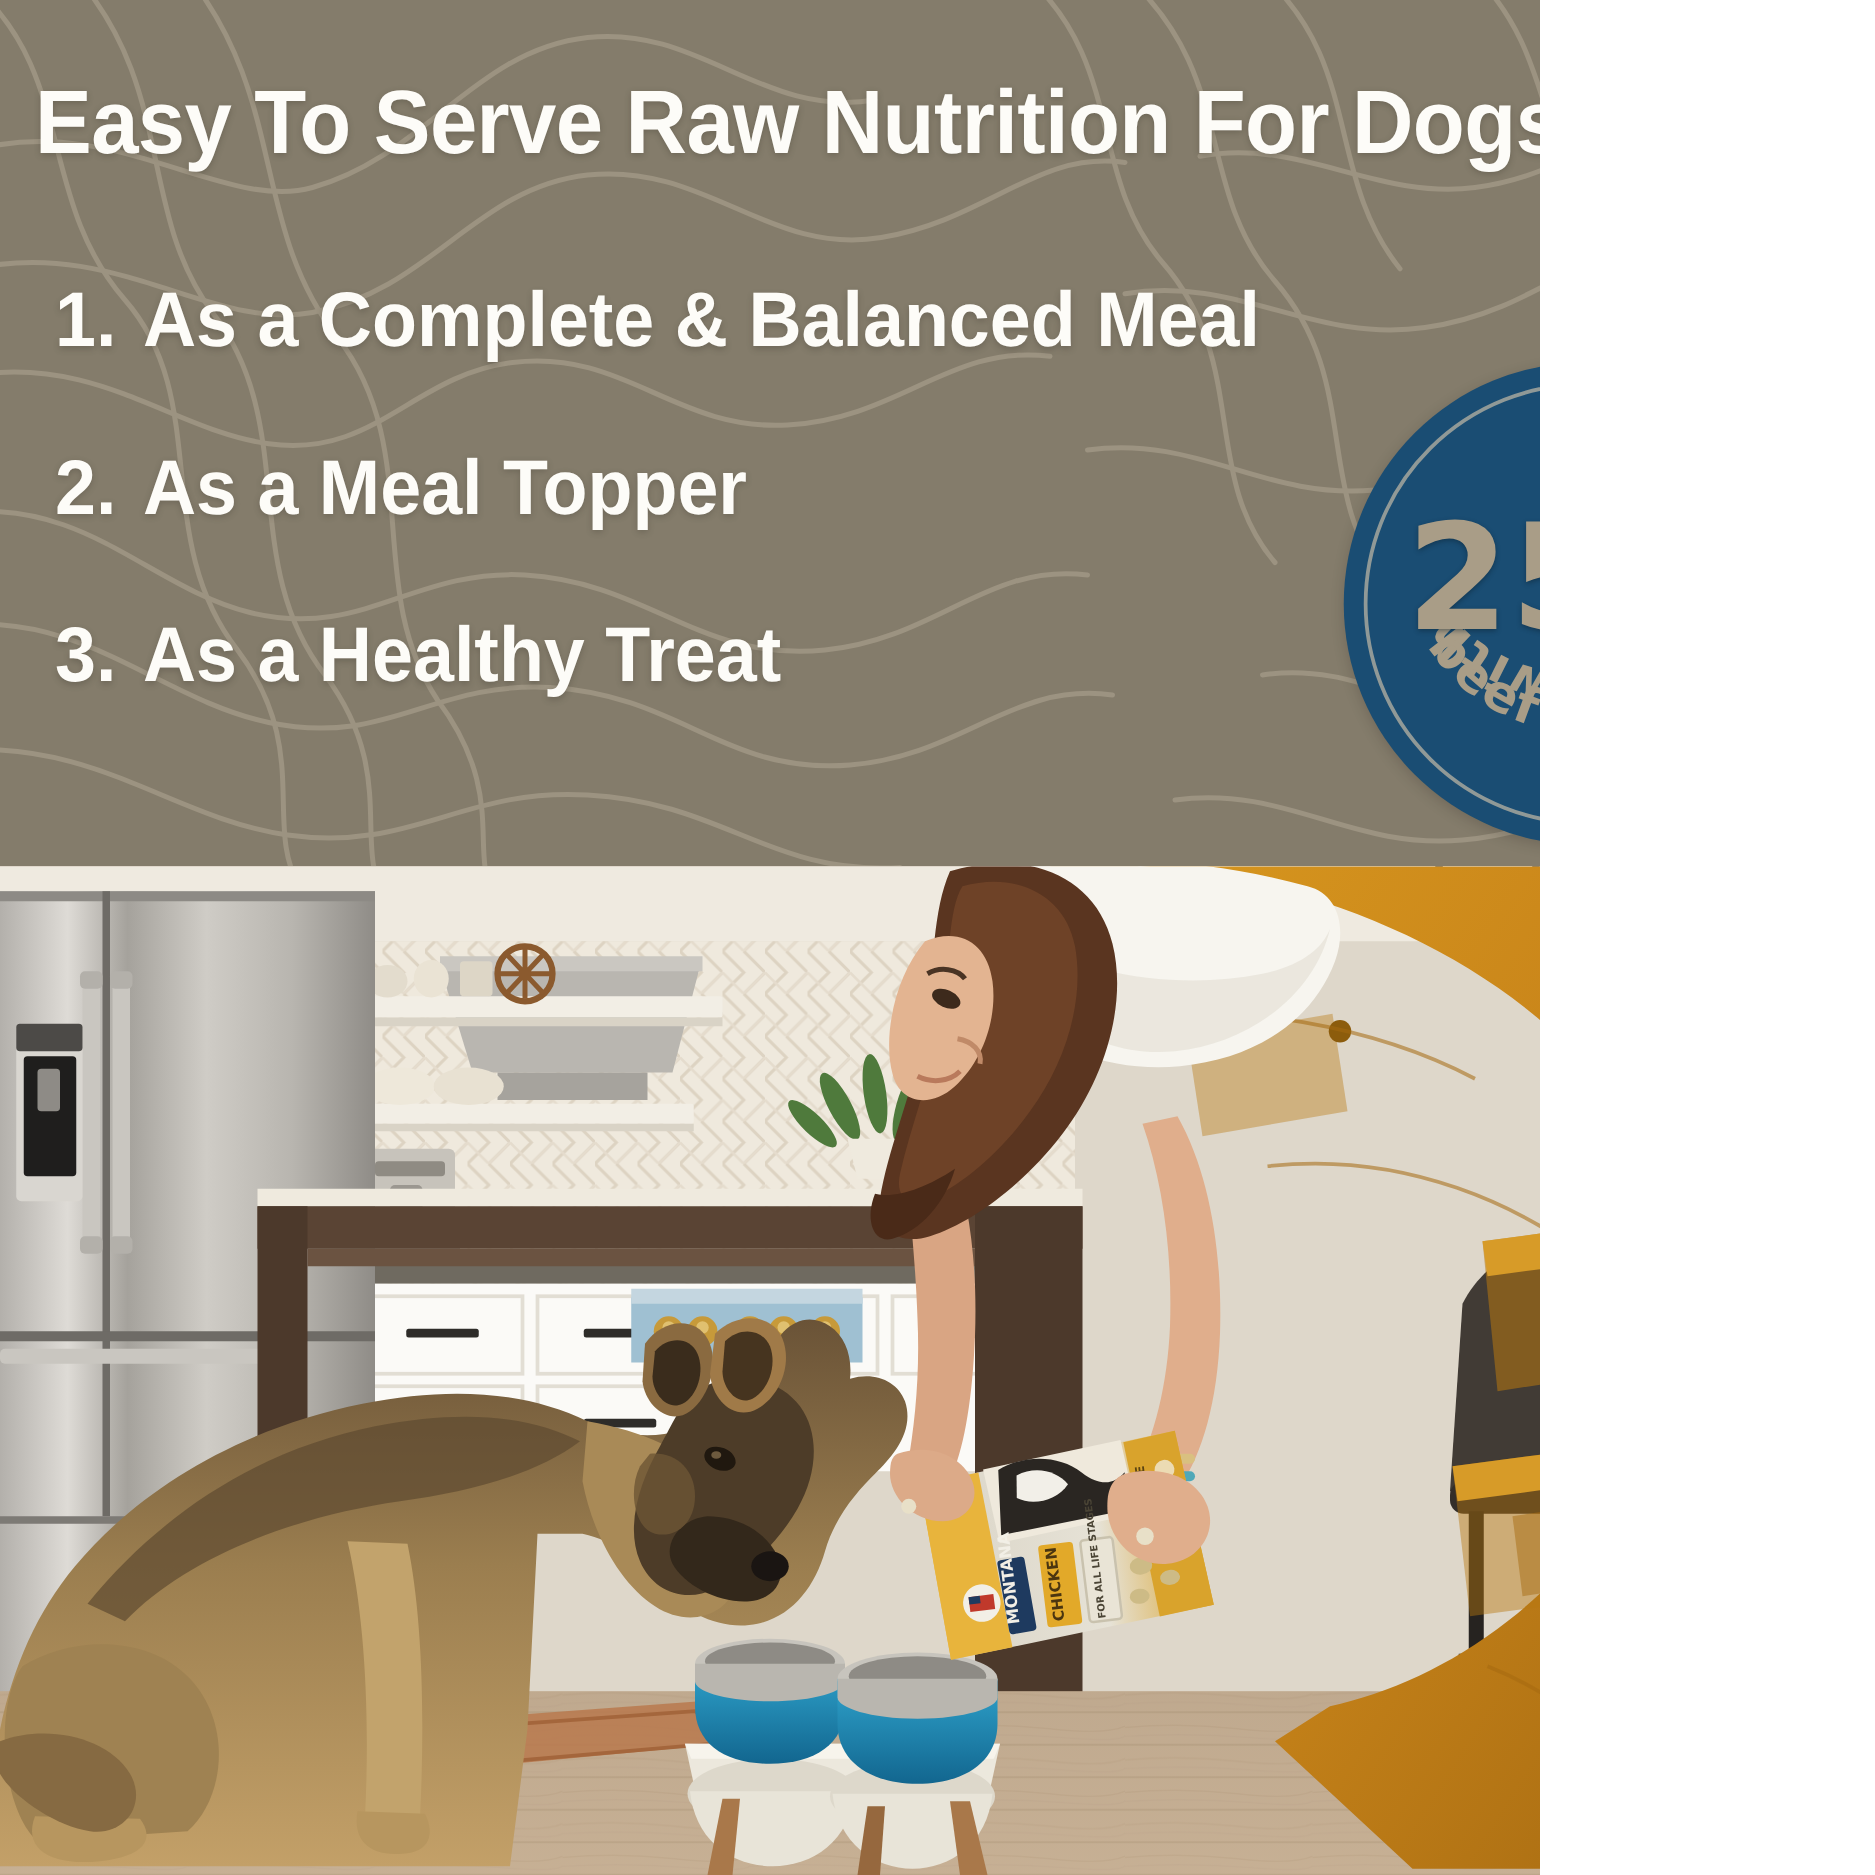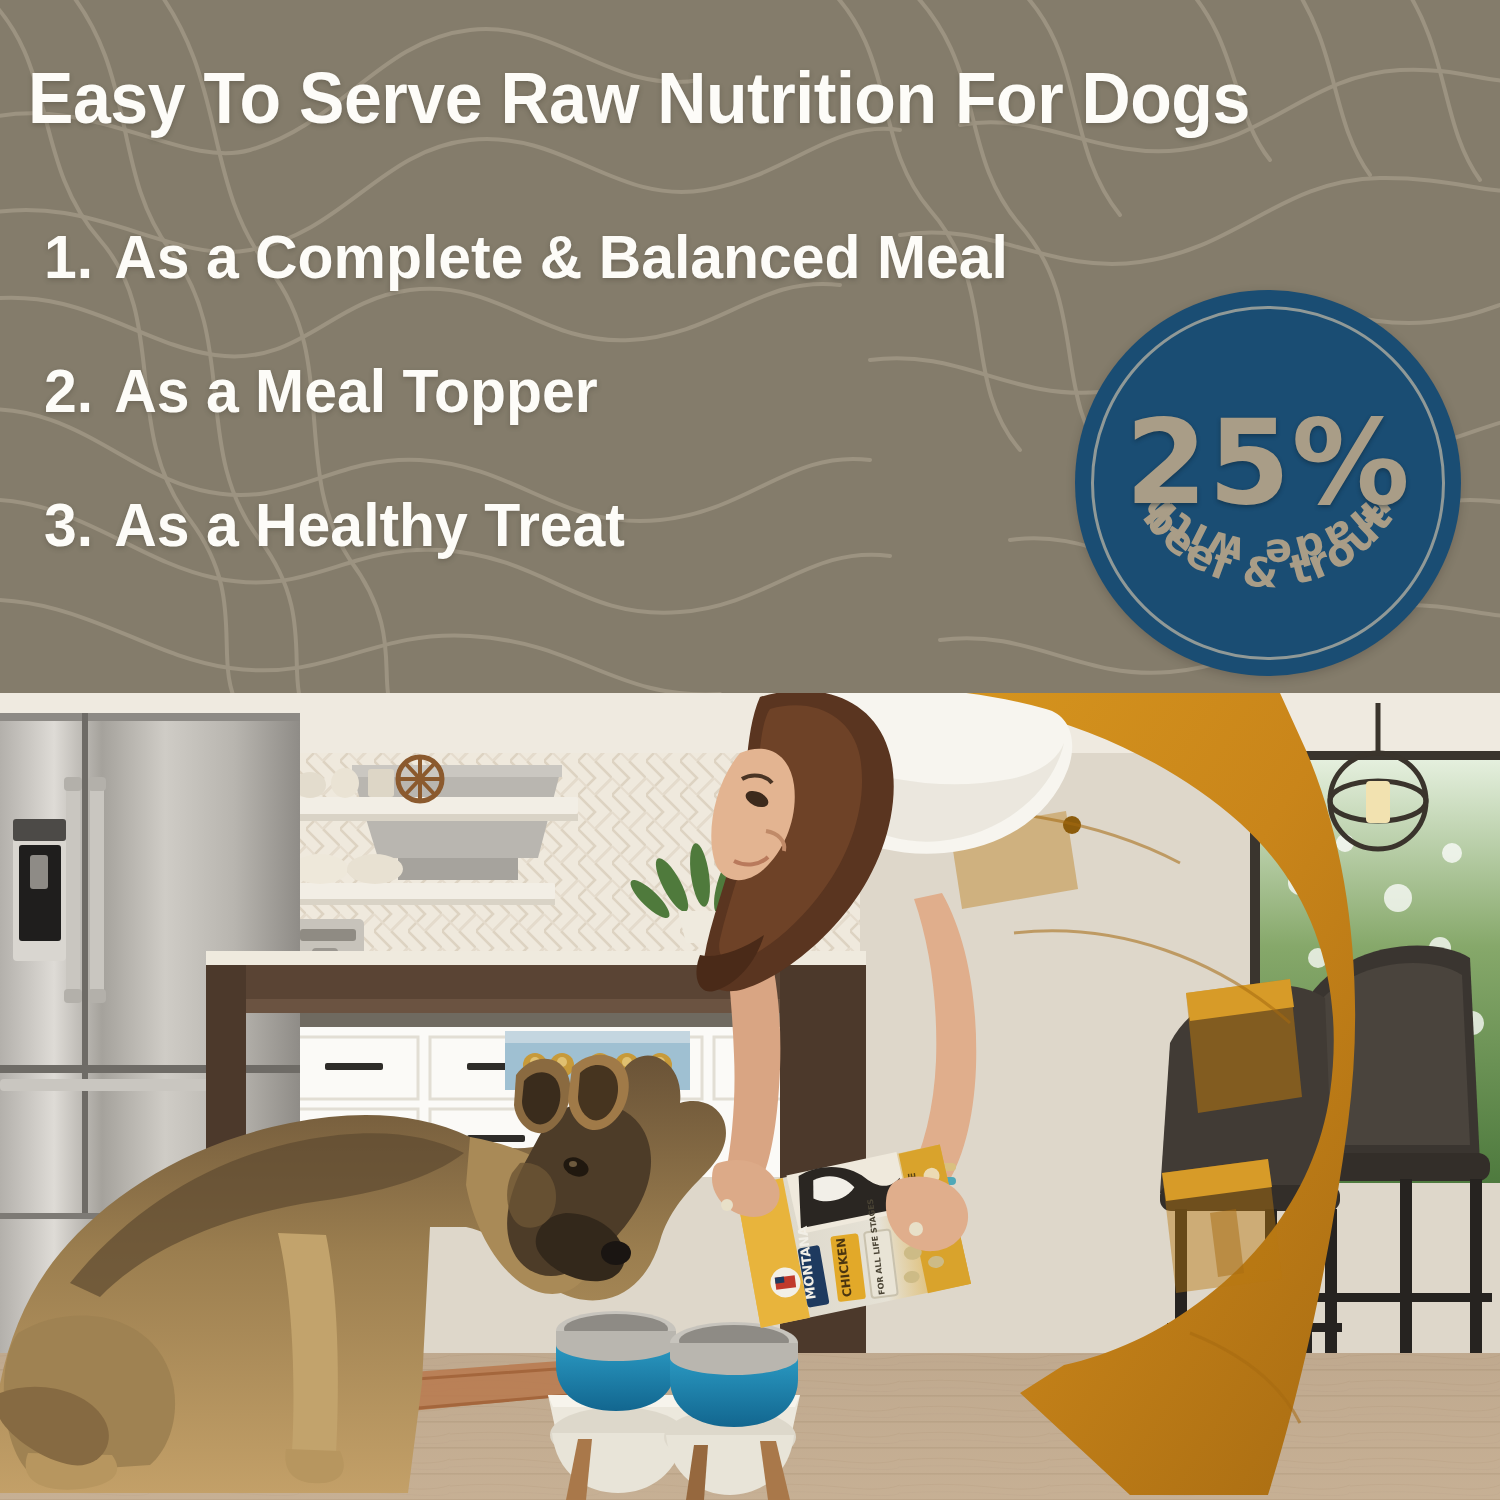--- a/index.html
+++ b/index.html
@@ -1,18 +1,18 @@
 <!DOCTYPE html>
 <html><head>
 <meta charset="utf-8">
 <style>
   html,body{margin:0;padding:0;background:#fff;}
   body{font-family:"Liberation Sans", sans-serif;}
   #page{
-    position:relative;width:1500px;height:1500px;overflow:hidden;
+    position:relative;width:1232px;height:1500px;overflow:hidden;
     background:#ffffff;
   }
 
   
   #top-panel{
     position:absolute;left:0;top:0;width:1500px;height:693px;
     background:#847c6b;overflow:hidden;
   }
   #topo-svg{position:absolute;left:0;top:0;width:1500px;height:693px;}
 

